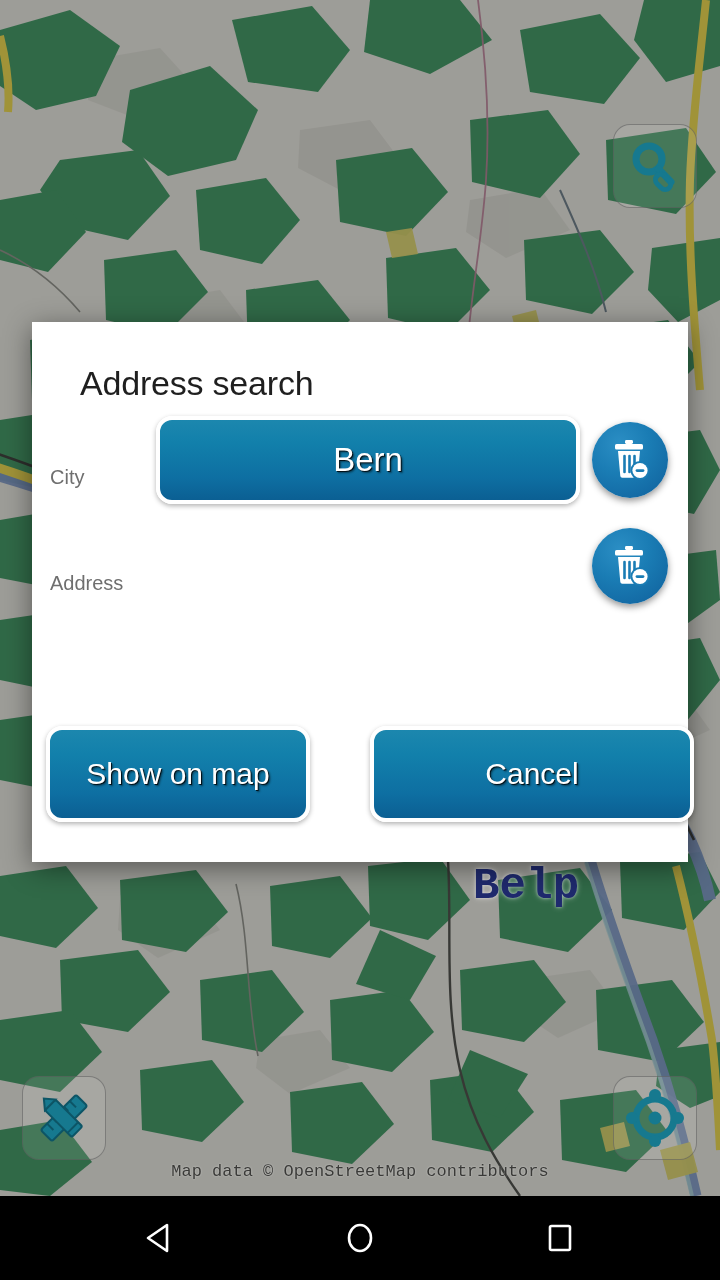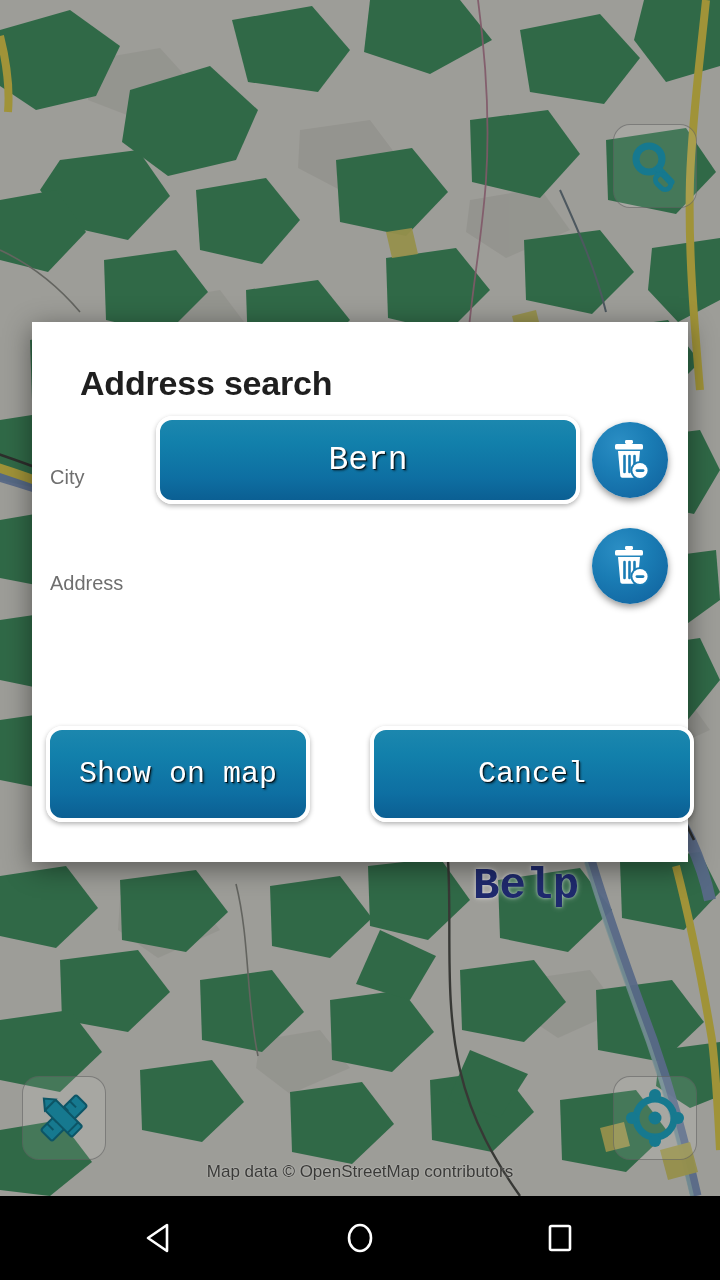--- a/index.html
+++ b/index.html
@@ -59,21 +59,21 @@
 
   
   #attribution {
     position: absolute;
     left: 0;
     top: 1162px;
     width: 720px;
     text-align: center;
     font-size: 17px;
     color: #3a3a38;
-    font-family: Liberation Sans, sans-serif;
+    font-family: Liberation Mono, monospace;
     text-shadow: 0 0 2px rgba(255,255,255,0.5);
   }
 
   
   .map-btn {
     position: absolute;
     width: 84px;
     height: 84px;
     border-radius: 17px;
     border: 1px solid rgba(90,90,90,0.55);
@@ -99,21 +99,21 @@
     background: #ffffff;
     box-shadow: 0 6px 26px rgba(0,0,0,0.45);
     box-sizing: border-box;
   }
 
   #dialog-title {
     position: absolute;
     left: 48px;
     top: 42px;
     font-size: 34px;
-    font-weight: bold;
+    font-weight: normal;
     color: #1f1f1f;
     font-family: "Liberation Sans", sans-serif;
     letter-spacing: -0.2px;
   }
 
   .field-row {
     position: absolute;
     left: 0;
     width: 656px;
     height: 88px;
@@ -137,21 +137,21 @@
     position: absolute;
     box-sizing: border-box;
     border-radius: 16px;
     background: linear-gradient(to bottom, #1c87ae 0%, #1280ab 28%, #0e6fa2 72%, #0b5f93 100%);
     border: 4px solid #ffffff;
     box-shadow: 0 2px 5px rgba(0,0,0,0.30);
     display: flex;
     align-items: center;
     justify-content: center;
     color: #ffffff;
-    font-family: Liberation Mono, monospace;
+    font-family: Liberation Sans, sans-serif;
     text-shadow: 1px 1px 0 rgba(0,0,0,0.75), 2px 2px 2px rgba(0,0,0,0.45);
     overflow: hidden;
     white-space: nowrap;
   }
 
   .value-btn {
     left: 124px;
     top: 0px;
     width: 424px;
     height: 88px;

